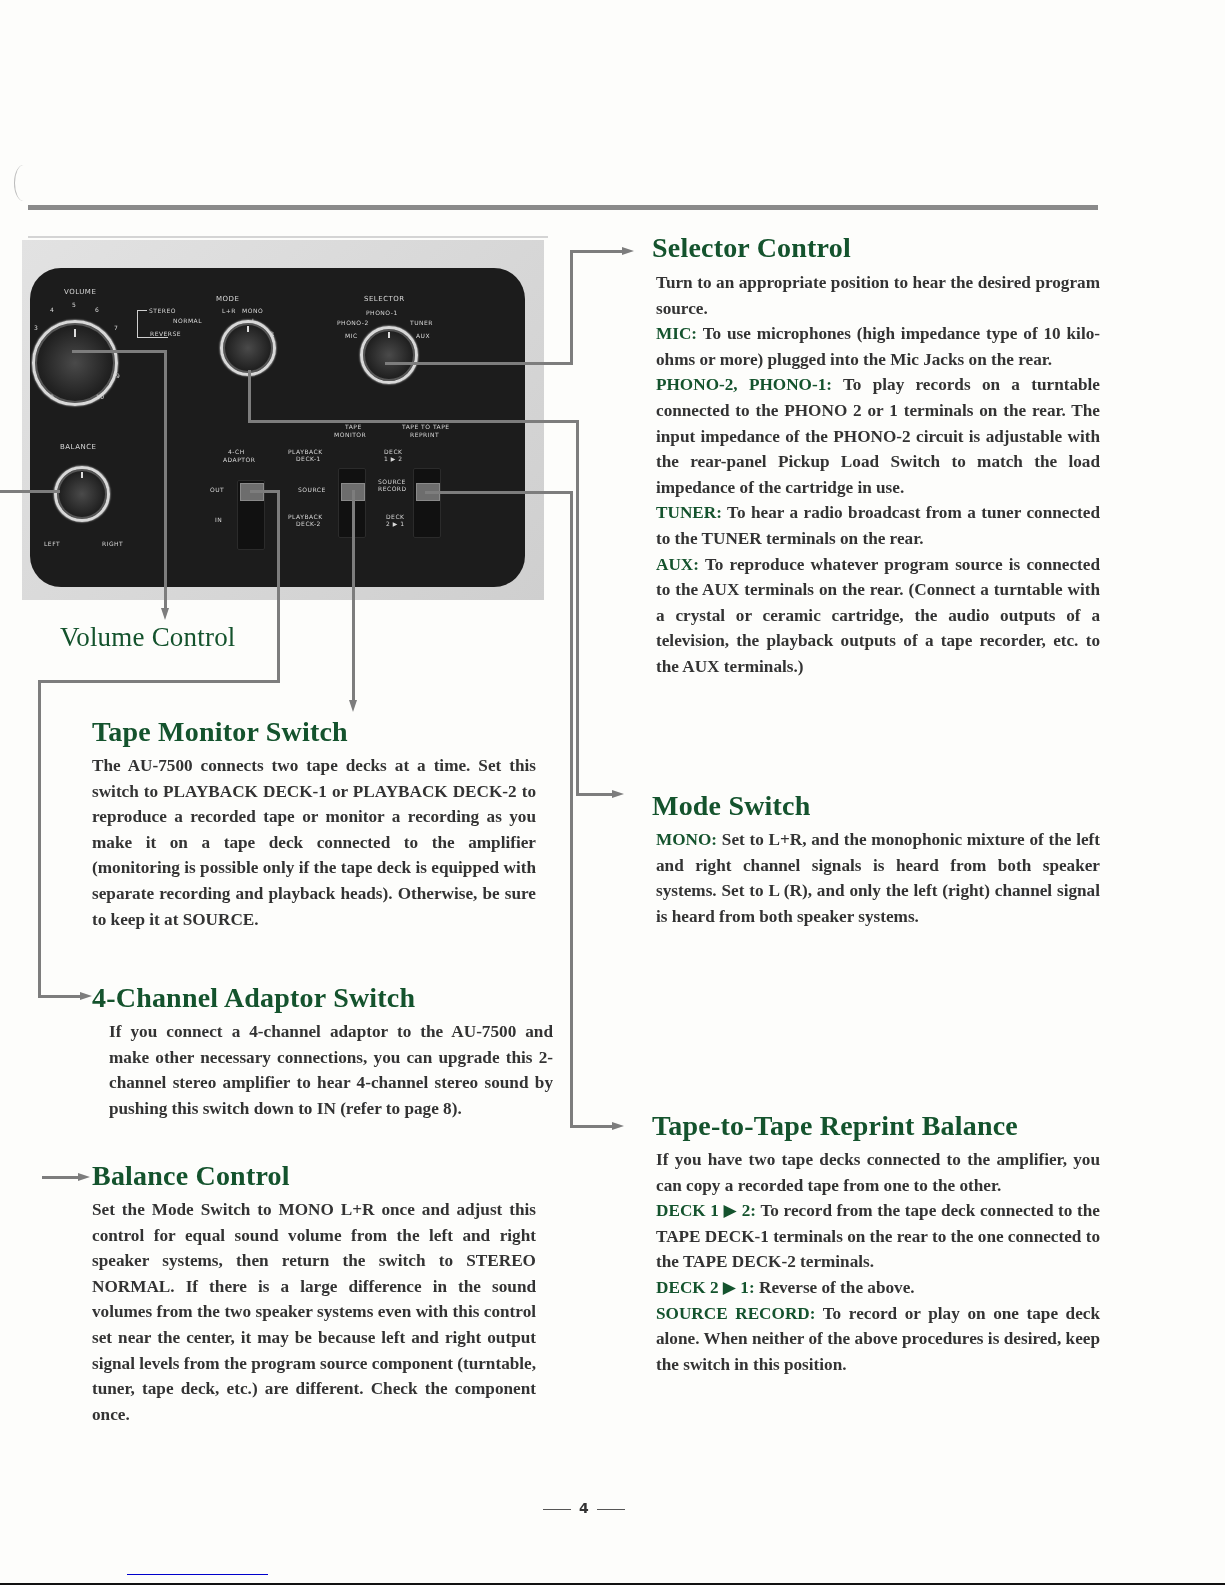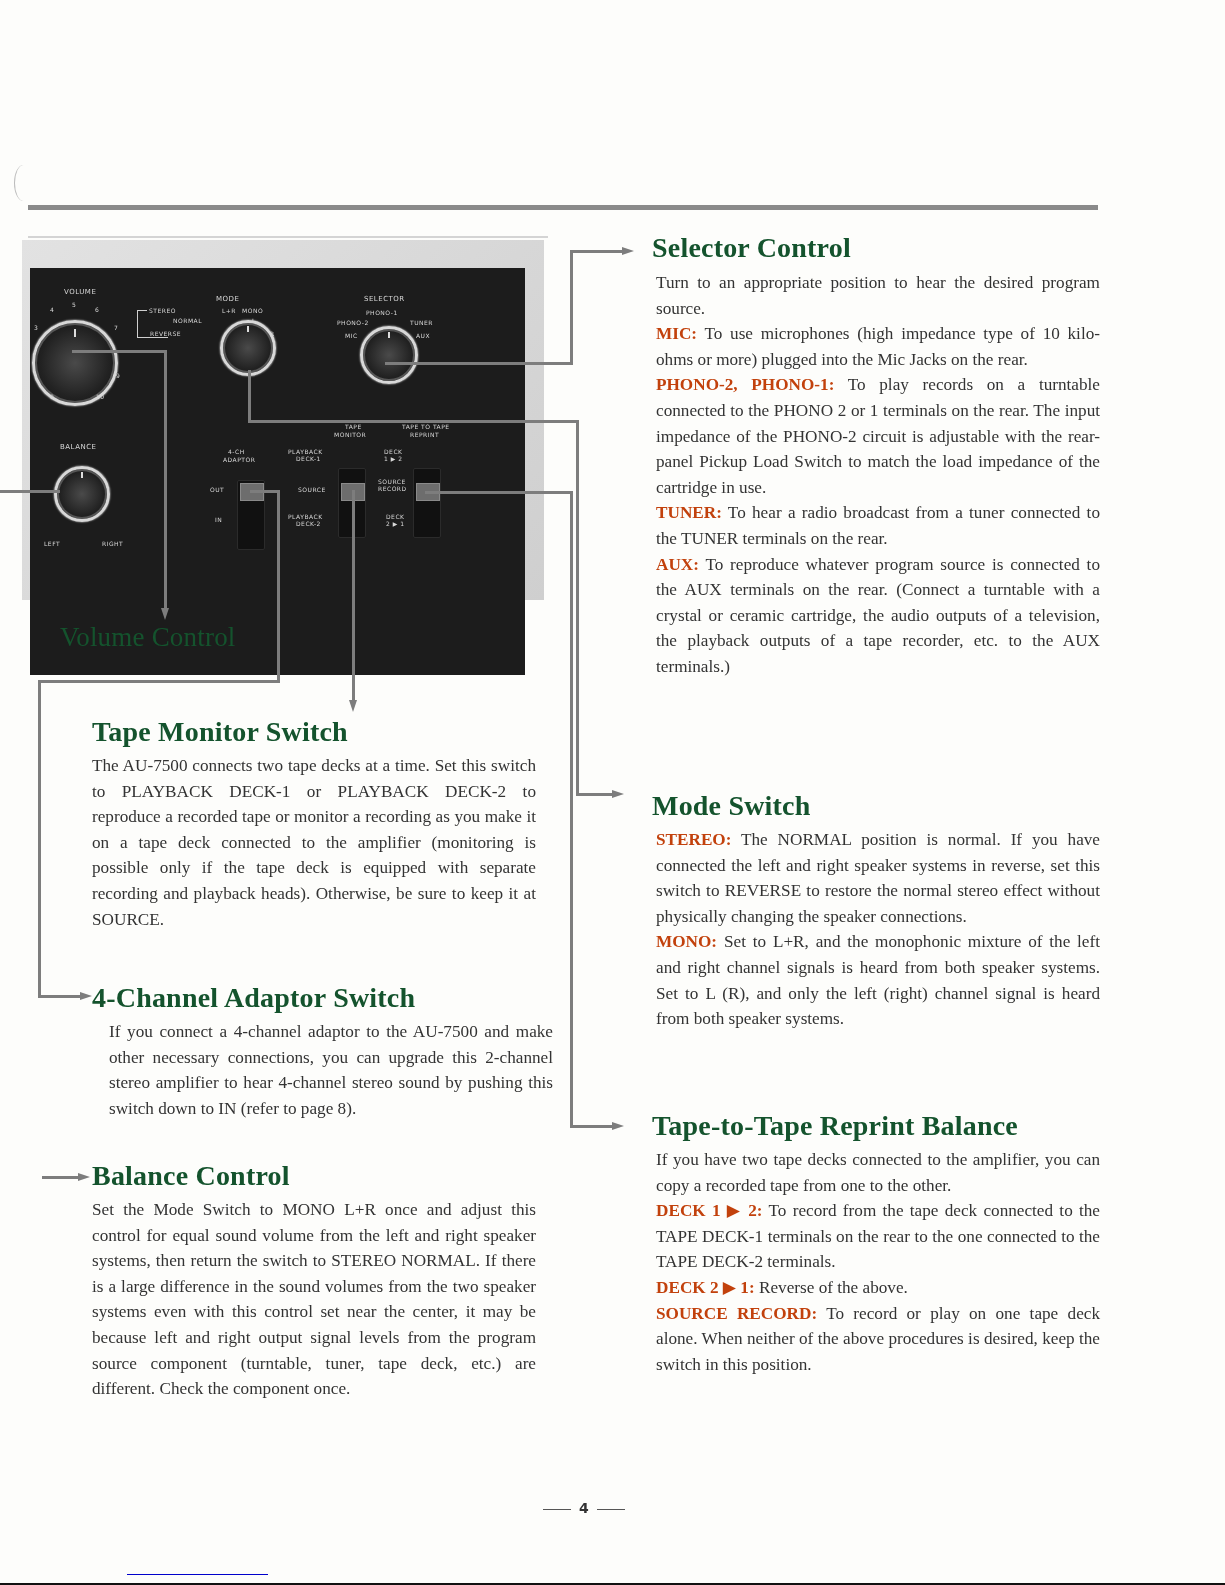--- a/index.html
+++ b/index.html
@@ -3,41 +3,41 @@
 <meta charset="utf-8">
 <style>
   html, body { margin:0; padding:0; }
   body { width:1225px; height:1585px; background:#fdfdfb; position:relative; overflow:hidden;
          font-family:"Liberation Serif","DejaVu Serif",serif; color:#2a2a2a; }
   .rule-top { position:absolute; left:28px; top:205px; width:1070px; height:5px; background:#8a8a8a; }
   .rule-top2 { position:absolute; left:28px; top:236px; width:520px; height:2px; background:#d4d4d4; }
   
   .panel-frame { position:absolute; left:22px; top:240px; width:522px; height:360px;
                  background:linear-gradient(135deg,#e2e2e2,#cfcfcf); }
-  .panel { position:absolute; left:30px; top:268px; width:495px; height:407px; background:#1c1c1c;
-           font-family:"DejaVu Sans",sans-serif; color:#e8e8e8; }
+  .panel { position:absolute; left:30px; top:268px; width:495px; height:319px; background:#1c1c1c;
+           font-family:"DejaVu Sans",sans-serif; color:#e8e8e8;border-radius:31px; }
   .plbl { position:absolute; font-size:6px; letter-spacing:0.5px; color:#d8d8d8; white-space:nowrap; }
   .plbl.big { font-size:7px; }
   .knob { position:absolute; border-radius:50%; border:3px solid #d8d8d8;
           background:radial-gradient(circle,#4a4a4a 0%,#222 60%,#111 100%);
           box-shadow:0 0 0 2px #555 inset, 0 0 2px #fff; }
   .knob .ptr { position:absolute; left:50%; top:6px; width:2px; height:8px; background:#ddd; margin-left:-1px; }
   .slot { position:absolute; width:26px; height:68px; background:#111; border:1px solid #2b2b2b; border-radius:2px; }
   .slot .lever { position:absolute; left:2px; top:2px; width:22px; height:16px; background:#6d6d6d; border:1px solid #8a8a8a; }
   .bracket { position:absolute; border:1px solid #cfcfcf; }
   
   .ln { position:absolute; background:#7d7d7d; }
   .arrow-r { position:absolute; width:0; height:0; border-top:4px solid transparent; border-bottom:4px solid transparent; border-left:12px solid #7d7d7d; }
   .arrow-d { position:absolute; width:0; height:0; border-left:4px solid transparent; border-right:4px solid transparent; border-top:12px solid #7d7d7d; }
   
   .h { position:absolute; font-size:28px; font-weight:bold; color:#14532d; letter-spacing:0.2px; white-space:nowrap; }
   .h.light { font-weight:normal; font-size:27px; }
-  .para { position:absolute; font-size:17.2px; line-height:25.6px; text-align:justify; color:#333; }
+  .para { position:absolute; font-size:17.2px; line-height:25.6px; text-align:justify; color:#333;font-weight:bold; }
   .para p { margin:0; }
-  .para b { color:#c2410c; }
+  .para b { color:#14532d; }
   .footer { position:absolute; left:535px; top:1500px; font-family:"DejaVu Sans",sans-serif; font-weight:bold; font-size:14px; color:#333; }
   .footer .dash { display:inline-block; width:28px; height:1px; background:#555; vertical-align:middle; margin:0 8px; }
   .bluelink { position:absolute; left:127px; top:1574px; width:141px; height:1px; background:#0000cc; }
   .bottom-line { position:absolute; left:0; top:1583px; width:1225px; height:2px; background:#111; }
   .edge-curve { position:absolute; left:14px; top:165px; width:18px; height:36px; border-left:1px solid #bbb; border-radius:50%; }
 </style>
 </head>
 <body>
 
 <div class="edge-curve"></div>
@@ -165,21 +165,20 @@
 <div class="para" style="left:656px;top:270px;width:444px;">
   <p>Turn to an appropriate position to hear the desired program source.</p>
   <p><b>MIC:</b> <span>To use microphones (high impedance type of 10 kilo-ohms or more) plugged into the Mic Jacks on the rear.</span></p>
   <p><b>PHONO-2, PHONO-1:</b> <span>To play records on a turntable connected to the PHONO 2 or 1 terminals on the rear. The input impedance of the PHONO-2 circuit is adjustable with the rear-panel Pickup Load Switch to match the load impedance of the cartridge in use.</span></p>
   <p><b>TUNER:</b> <span>To hear a radio broadcast from a tuner connected to the TUNER terminals on the rear.</span></p>
   <p><b>AUX:</b> <span>To reproduce whatever program source is connected to the AUX terminals on the rear. (Connect a turntable with a crystal or ceramic cartridge, the audio outputs of a television, the playback outputs of a tape recorder, etc. to the AUX terminals.)</span></p>
 </div>
 
 <div class="h" style="left:652px;top:790px;">Mode Switch</div>
 <div class="para" style="left:656px;top:827px;width:444px;">
-  <p><b>STEREO:</b> <span>The NORMAL position is normal. If you have connected the left and right speaker systems in reverse, set this switch to REVERSE to restore the normal stereo effect without physically changing the speaker connections.</span></p>
   <p><b>MONO:</b> <span>Set to L+R, and the monophonic mixture of the left and right channel signals is heard from both speaker systems. Set to L (R), and only the left (right) channel signal is heard from both speaker systems.</span></p>
 </div>
 
 <div class="h" style="left:652px;top:1110px;">Tape-to-Tape Reprint Balance</div>
 <div class="para" style="left:656px;top:1147px;width:444px;">
   <p>If you have two tape decks connected to the amplifier, you can copy a recorded tape from one to the other.</p>
   <p><b>DECK 1 ▶ 2:</b> <span>To record from the tape deck connected to the TAPE DECK-1 terminals on the rear to the one connected to the TAPE DECK-2 terminals.</span></p>
   <p><b>DECK 2 ▶ 1:</b> <span>Reverse of the above.</span></p>
   <p><b>SOURCE RECORD:</b> <span>To record or play on one tape deck alone. When neither of the above procedures is desired, keep the switch in this position.</span></p>
 </div>

